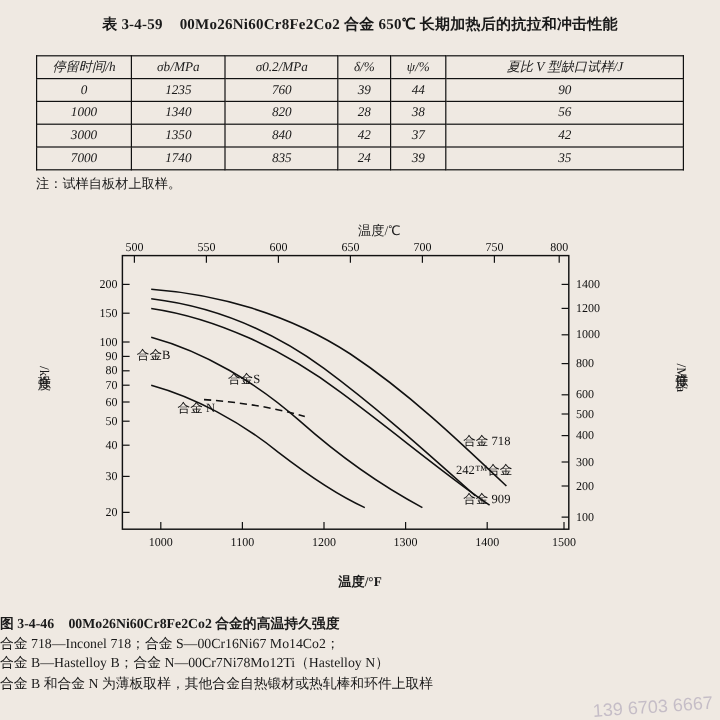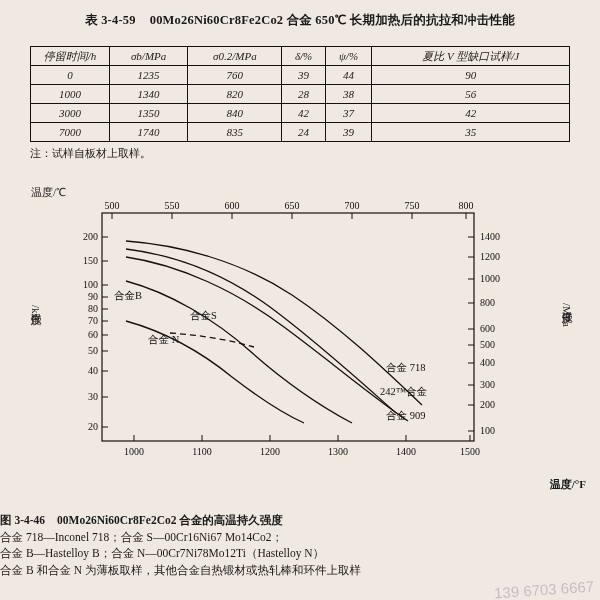--- a/index.html
+++ b/index.html
@@ -26,22 +26,22 @@
     line-height:15px;
     font-weight:normal;
     font-style:italic;
   }
   table.data thead th{font-size:11px;}
   table.data td.first{width:74px;}
   .note{font-size:11px;margin-top:4px;font-family:Liberation Serif, serif;}
 
   
   .chart-area{position:absolute;left:30px;top:185px;width:540px;height:320px;}
-  .chart-top-label{position:absolute;left:1px;top:0;width:540px;text-align:left;font-size:11px;}
-  .chart-bottom-label{position:absolute;left:16px;top:292px;width:540px;text-align:right;font-size:11px;font-weight:bold;}
+  .chart-top-label{position:absolute;left:16px;top:0;width:540px;text-align:center;font-size:11px;}
+  .chart-bottom-label{position:absolute;left:0;top:292px;width:540px;text-align:center;font-size:11px;font-weight:bold;}
   .ylab-left{
     position:absolute;left:-2px;top:120px;
     font-size:11px;writing-mode:vertical-rl;text-orientation:mixed;
   }
   .ylab-right{
     position:absolute;right:-4px;top:118px;
     font-size:11px;writing-mode:vertical-rl;text-orientation:mixed;
   }
   svg.plot{position:absolute;left:0;top:14px;}
 

